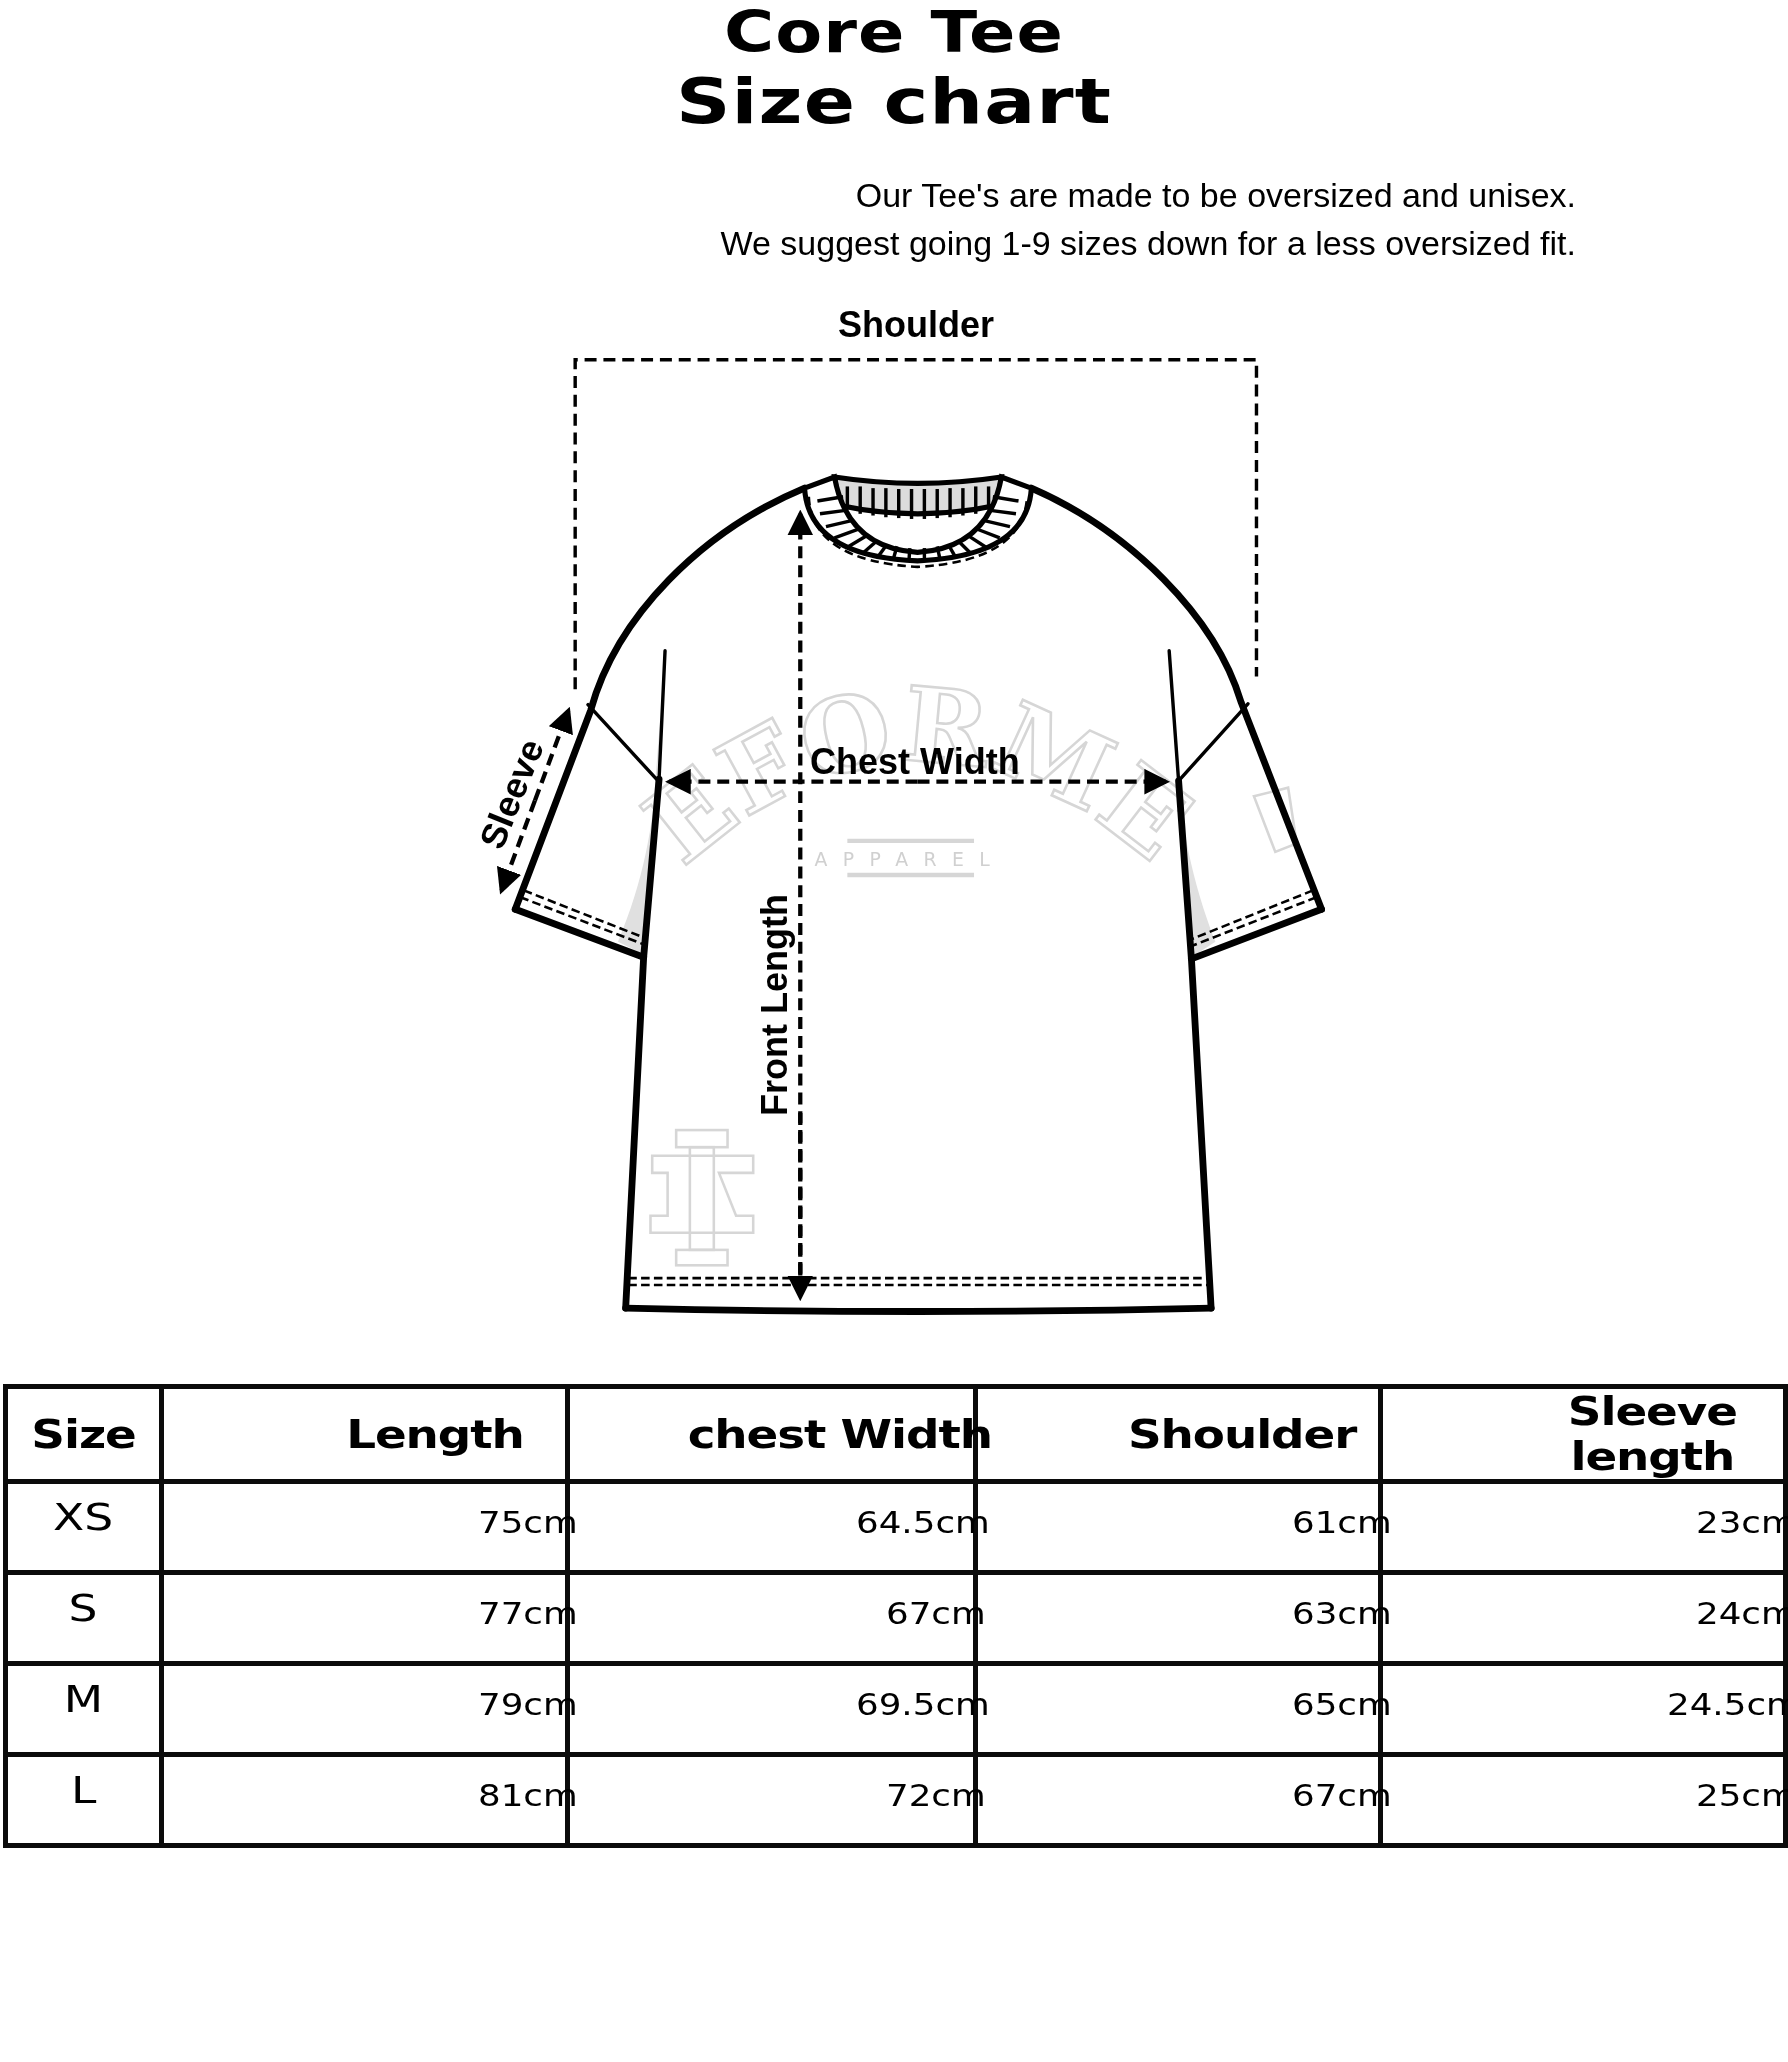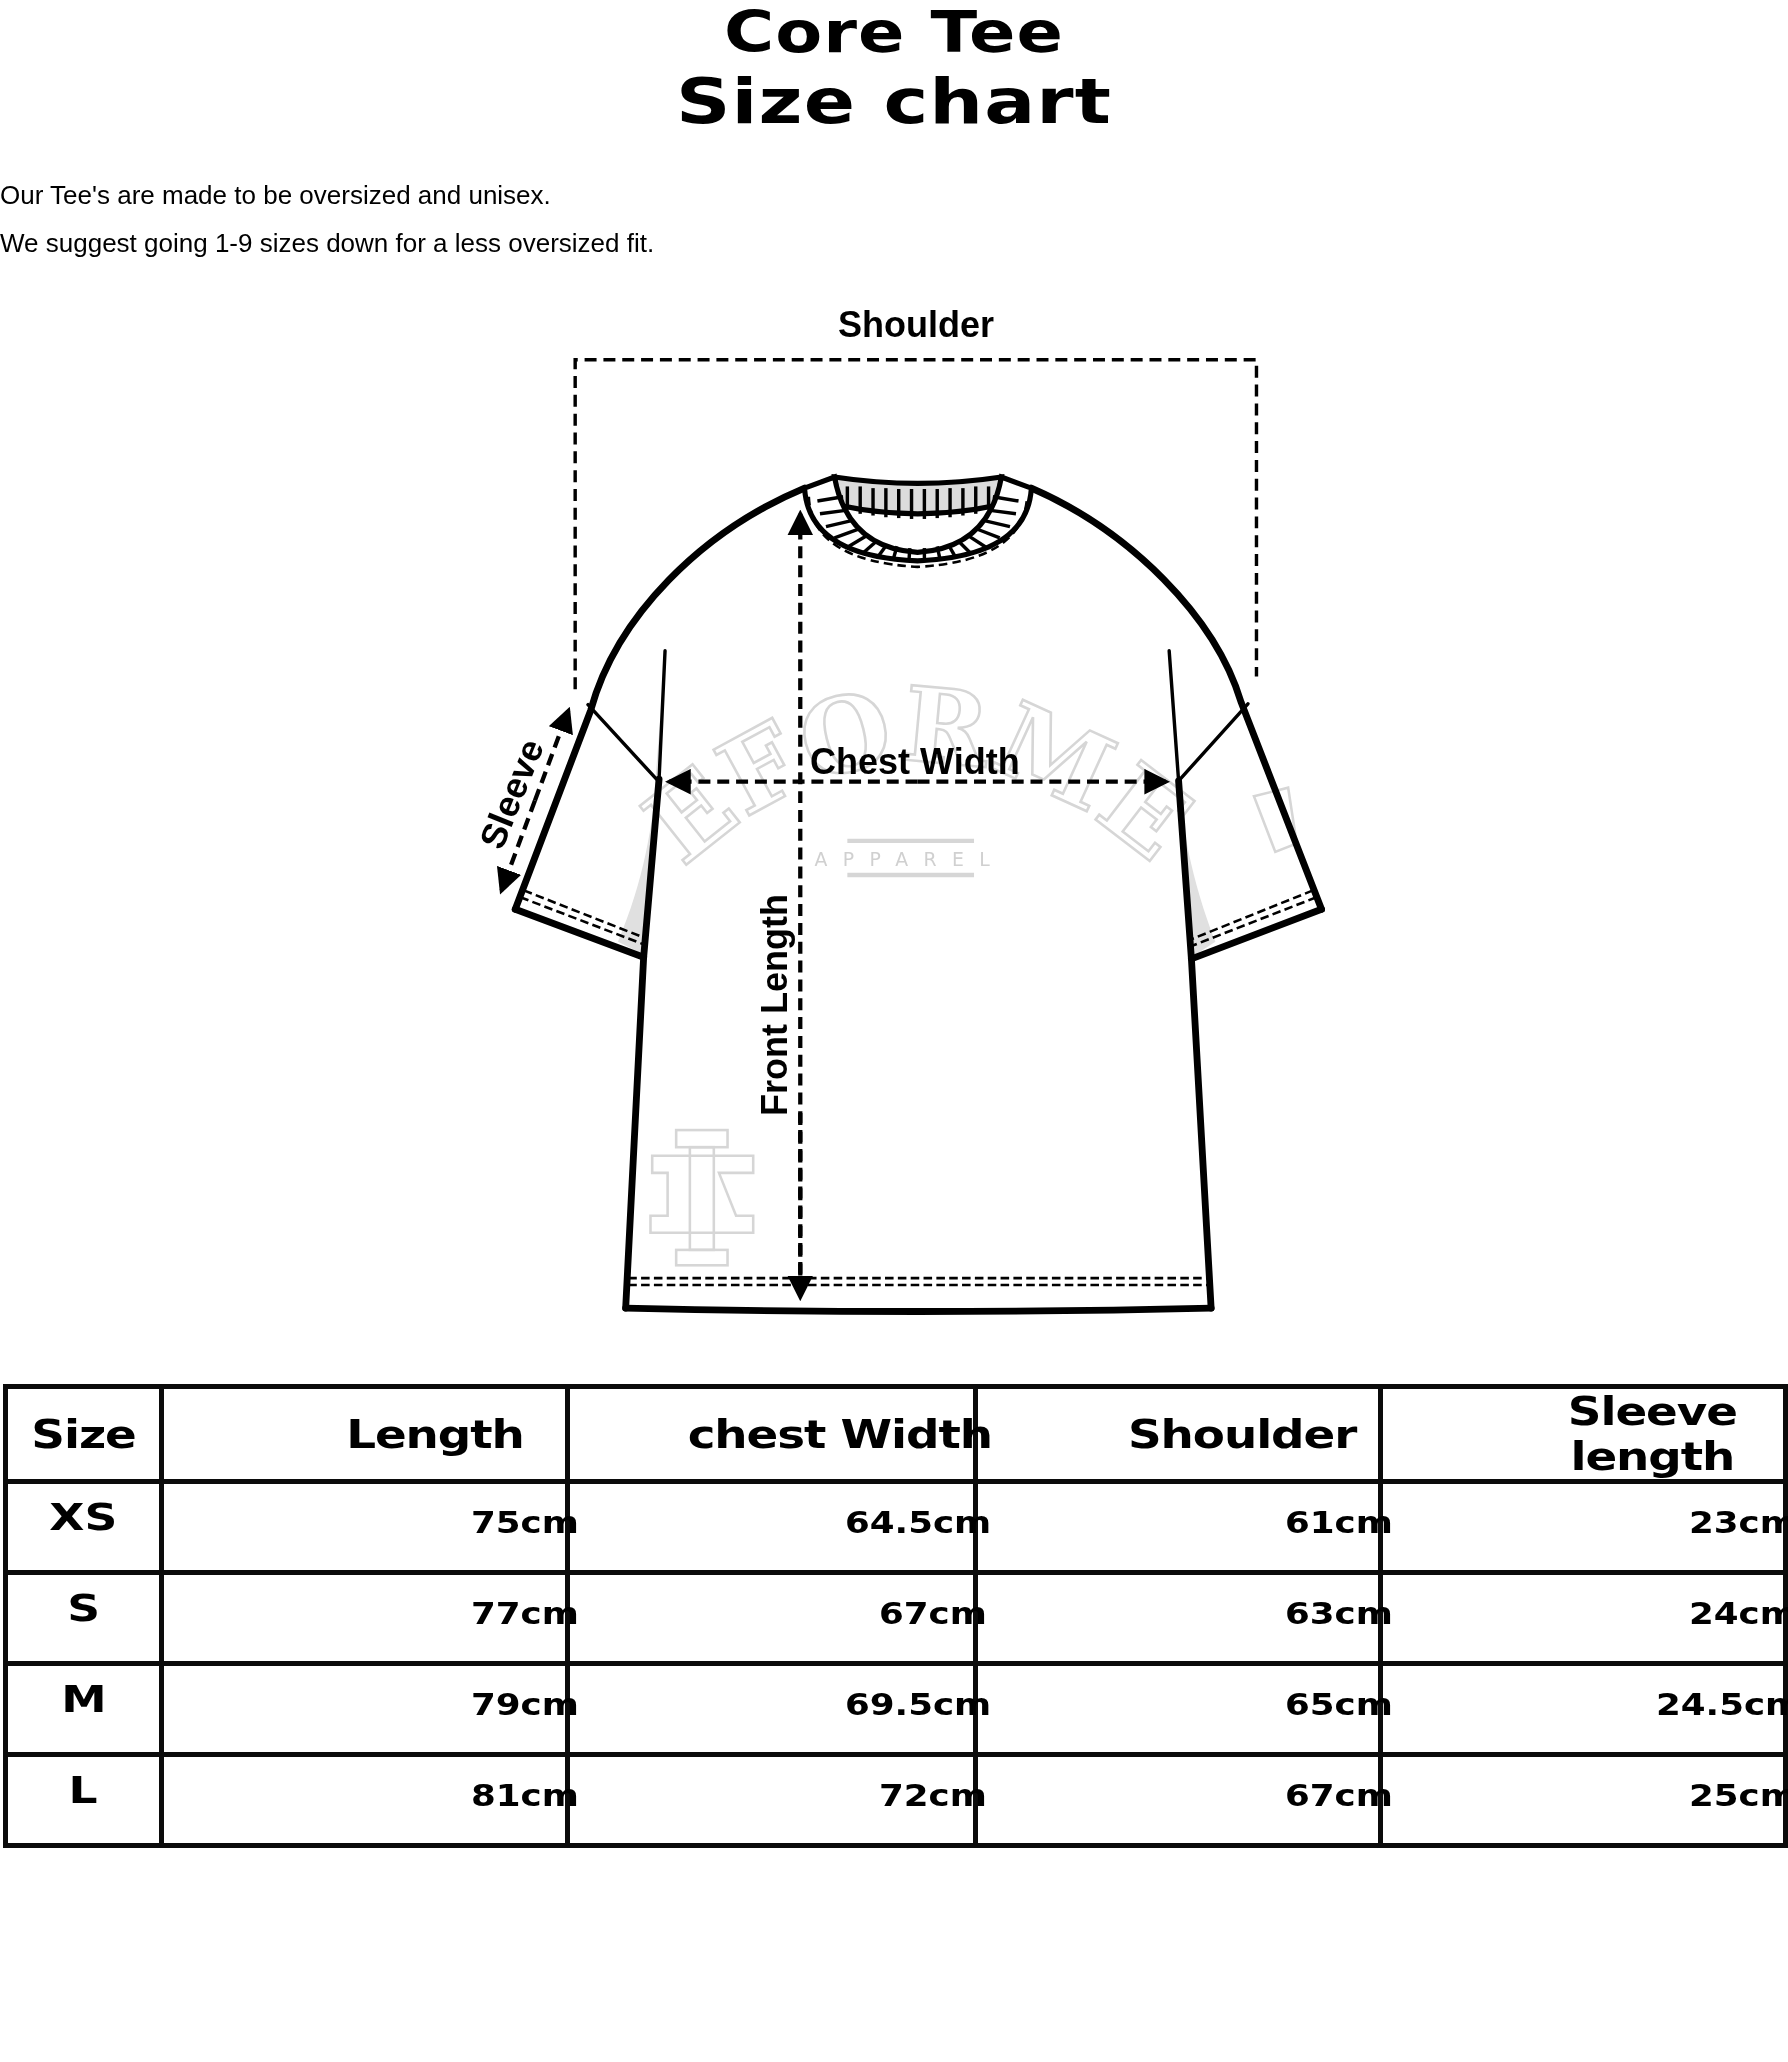--- a/index.html
+++ b/index.html
@@ -1,33 +1,33 @@
 <!DOCTYPE html>
 <html style="font-size:13.7px"><head>
 <meta charset="utf-8">
 <style>
   html, body { margin: 0; padding: 0; background: #ffffff; }
   body { width: 1788px; height: 2062px; position: relative; overflow: hidden; font-family: "Liberation Sans", sans-serif; color: #000; }
   .title { position: absolute; left: 0; width: 1788px; text-align: center; font-family: "DejaVu Sans", sans-serif; font-weight: bold; color: #000; letter-spacing: 0.9px; }
   .title.l1 { top: 0px; font-size: 57px; line-height: 65px; transform: scaleX(1.2); }
   .title.l2 { top: 67px; font-size: 63px; line-height: 70px; transform: scaleX(1.2); }
-  .subtitle { position: absolute; left: 0; width: 1576px; text-align: left; font-size: 26px; line-height: 48px; }
+  .subtitle { position: absolute; left: 0; width: 1576px; text-align: right; font-size: 34px; line-height: 48px; }
   .subtitle.s1 { top: 171px; }
   .subtitle.s2 { top: 219px; }
   .diagram { position: absolute; left: 0; top: 0; width: 1788px; height: 1370px; }
   .diag-label { position: absolute; font-family: "Liberation Sans", sans-serif; font-weight: bold; font-size: 36px; line-height: 38px; white-space: nowrap; color: #000; }
   .lbl-shoulder { left: 0; width: 1832px; text-align: center; top: 306px; }
   .lbl-chest { left: 810px; top: 743px; }
   .lbl-front { left: 775px; top: 1005px; transform: translate(-50%, -50%) rotate(-90deg); }
   .lbl-sleeve { left: 512px; top: 794px; transform: translate(-50%, -50%) rotate(-68deg); }
   .size-table { position: absolute; left: 2.6px; top: 1384px; border-collapse: collapse; table-layout: fixed; }
   .size-table td, .size-table th { border: 5.1px solid #0b0b0b; padding: 0; height: 86px; vertical-align: middle; margin-top: 34px; }
   .size-table th { font-family: "DejaVu Sans", sans-serif; font-weight: bold; font-size: 39px; text-align: center; letter-spacing: -0.9px; }
   .size-table th span, .size-table td.size span { display: inline-block; transform: scaleX(1.2); }
-  .size-table td { font-family: "DejaVu Sans", sans-serif; font-size: 31px; font-weight: bold; }
+  .size-table td { font-family: "DejaVu Sans", sans-serif; font-size: 31px; font-weight: normal; }
   .size-table td.size { text-align: center; font-size: 38px; }
   .size-table td.val { text-align: right; }
   .size-table td.val span { display: inline-block; transform: scaleX(1.15); transform-origin: left center; position: relative; top: -5.1px; }
   .size-table td.size span { position: relative; top: -10.3px; }
   .c0 { width: 152px; }
   .c1 { width: 401px; }
   .c2 { width: 403px; }
   .c3 { width: 401px; }
   .c4 { width: 400px; }
   .c1 span { margin-left: 140px; }

